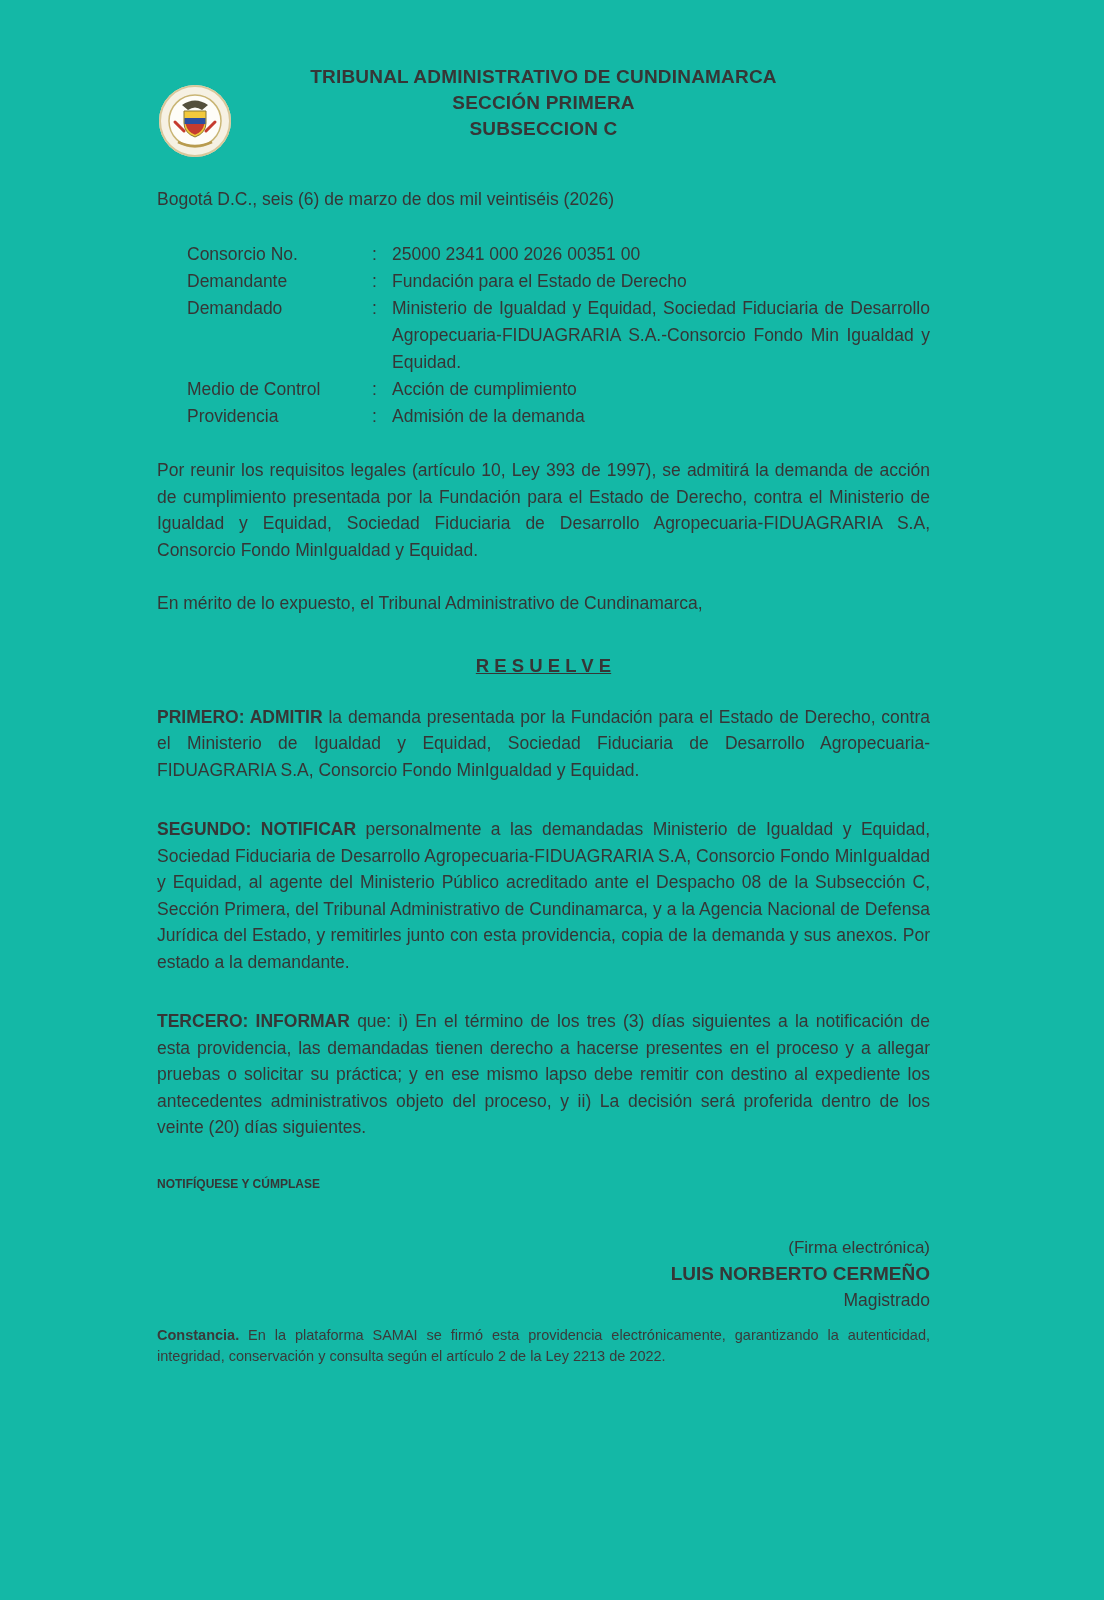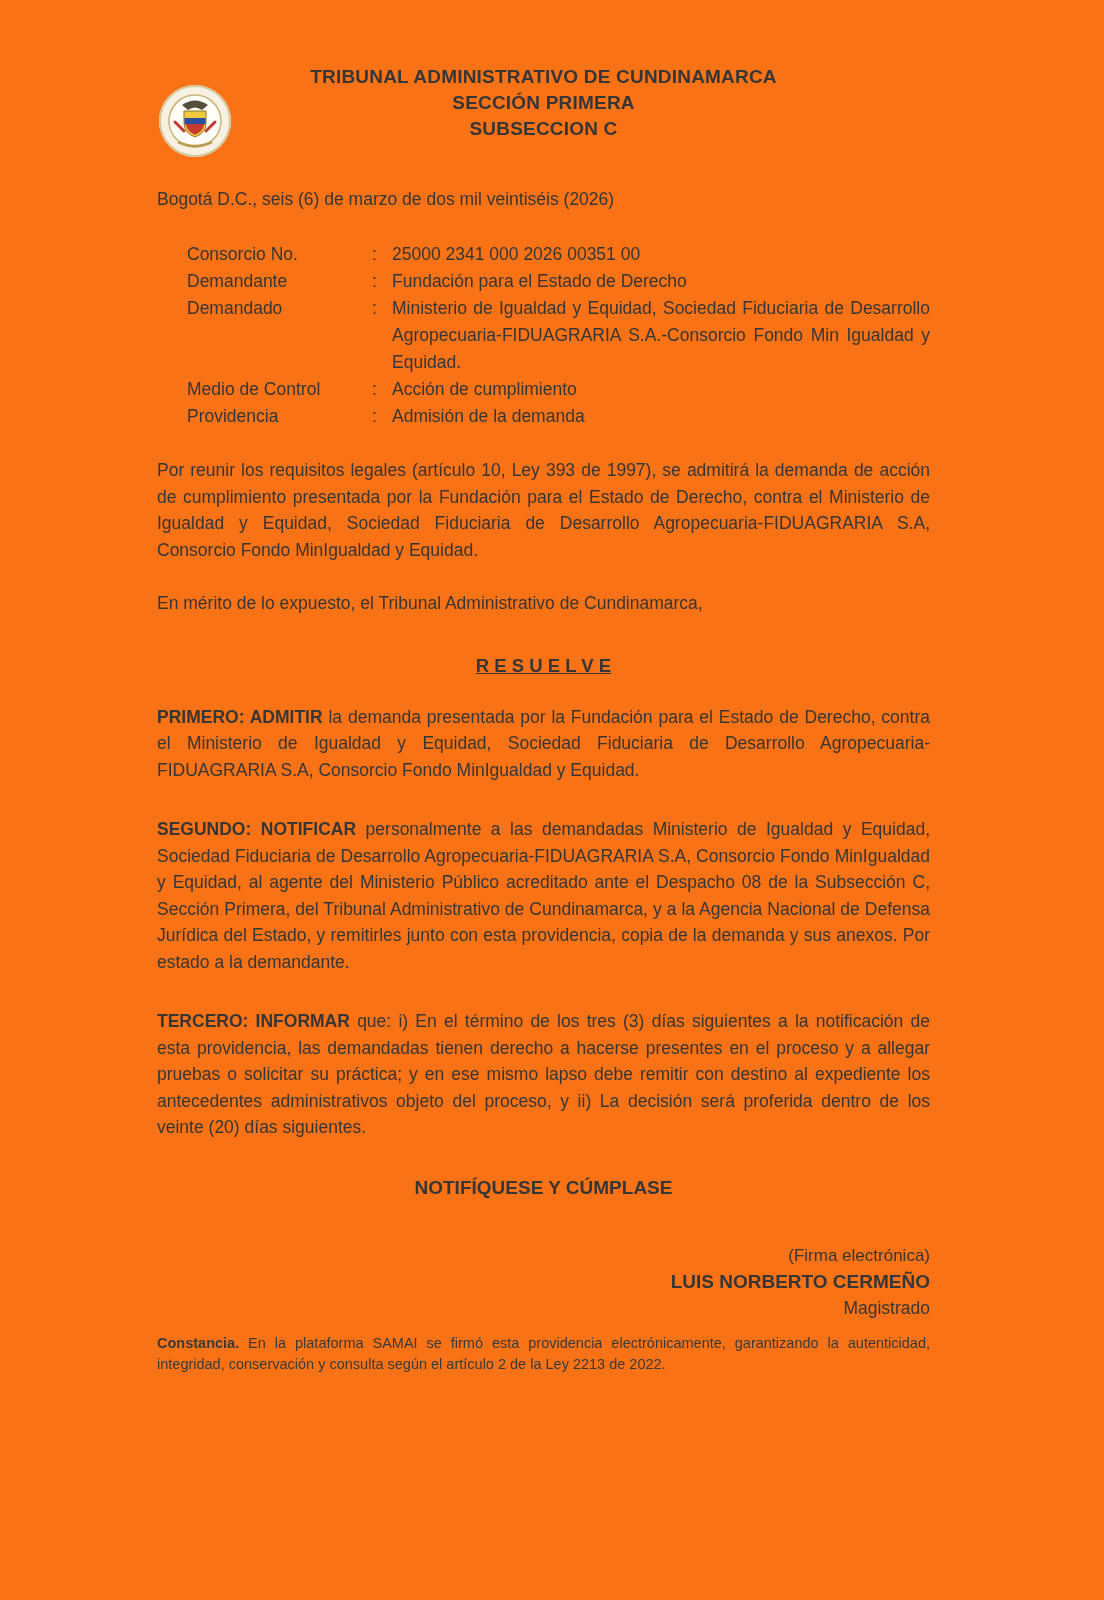--- a/index.html
+++ b/index.html
@@ -6,21 +6,21 @@
   html, body { margin: 0; padding: 0; }
   body {
     background: #fbfaf7;
     font-family: "Liberation Sans", sans-serif;
   }
   .page {
     position: relative;
     width: 1104px;
     min-height: 1600px;
     margin: 0 auto;
-    background: #f97316;
+    background: #14b8a6;
     color: #363636;
     padding: 64px 174px 28px 157px;
   }
   .logo {
     position: absolute;
     left: 158px;
     top: 84px;
     width: 74px;
     height: 74px;
   }
@@ -61,23 +61,22 @@
   }
   .para strong { font-weight: bold; }
   .center-head {
     text-align: center;
     font-weight: bold;
     font-size: 18.5px;
     margin: 38px 0 12px 0;
     text-decoration: underline;
   }
   .notif-head {
-    text-align: center;
     font-weight: bold;
-    font-size: 19px;
+    font-size: 12px;
     margin: 36px 0 0 0;
   }
   .signature {
     text-align: right;
     margin-top: 44px;
     line-height: 26px;
   }
   .sig-electronic { font-size: 17px; }
   .sig-name { font-size: 19px; font-weight: bold; }
   .sig-title { font-size: 17.5px; }

